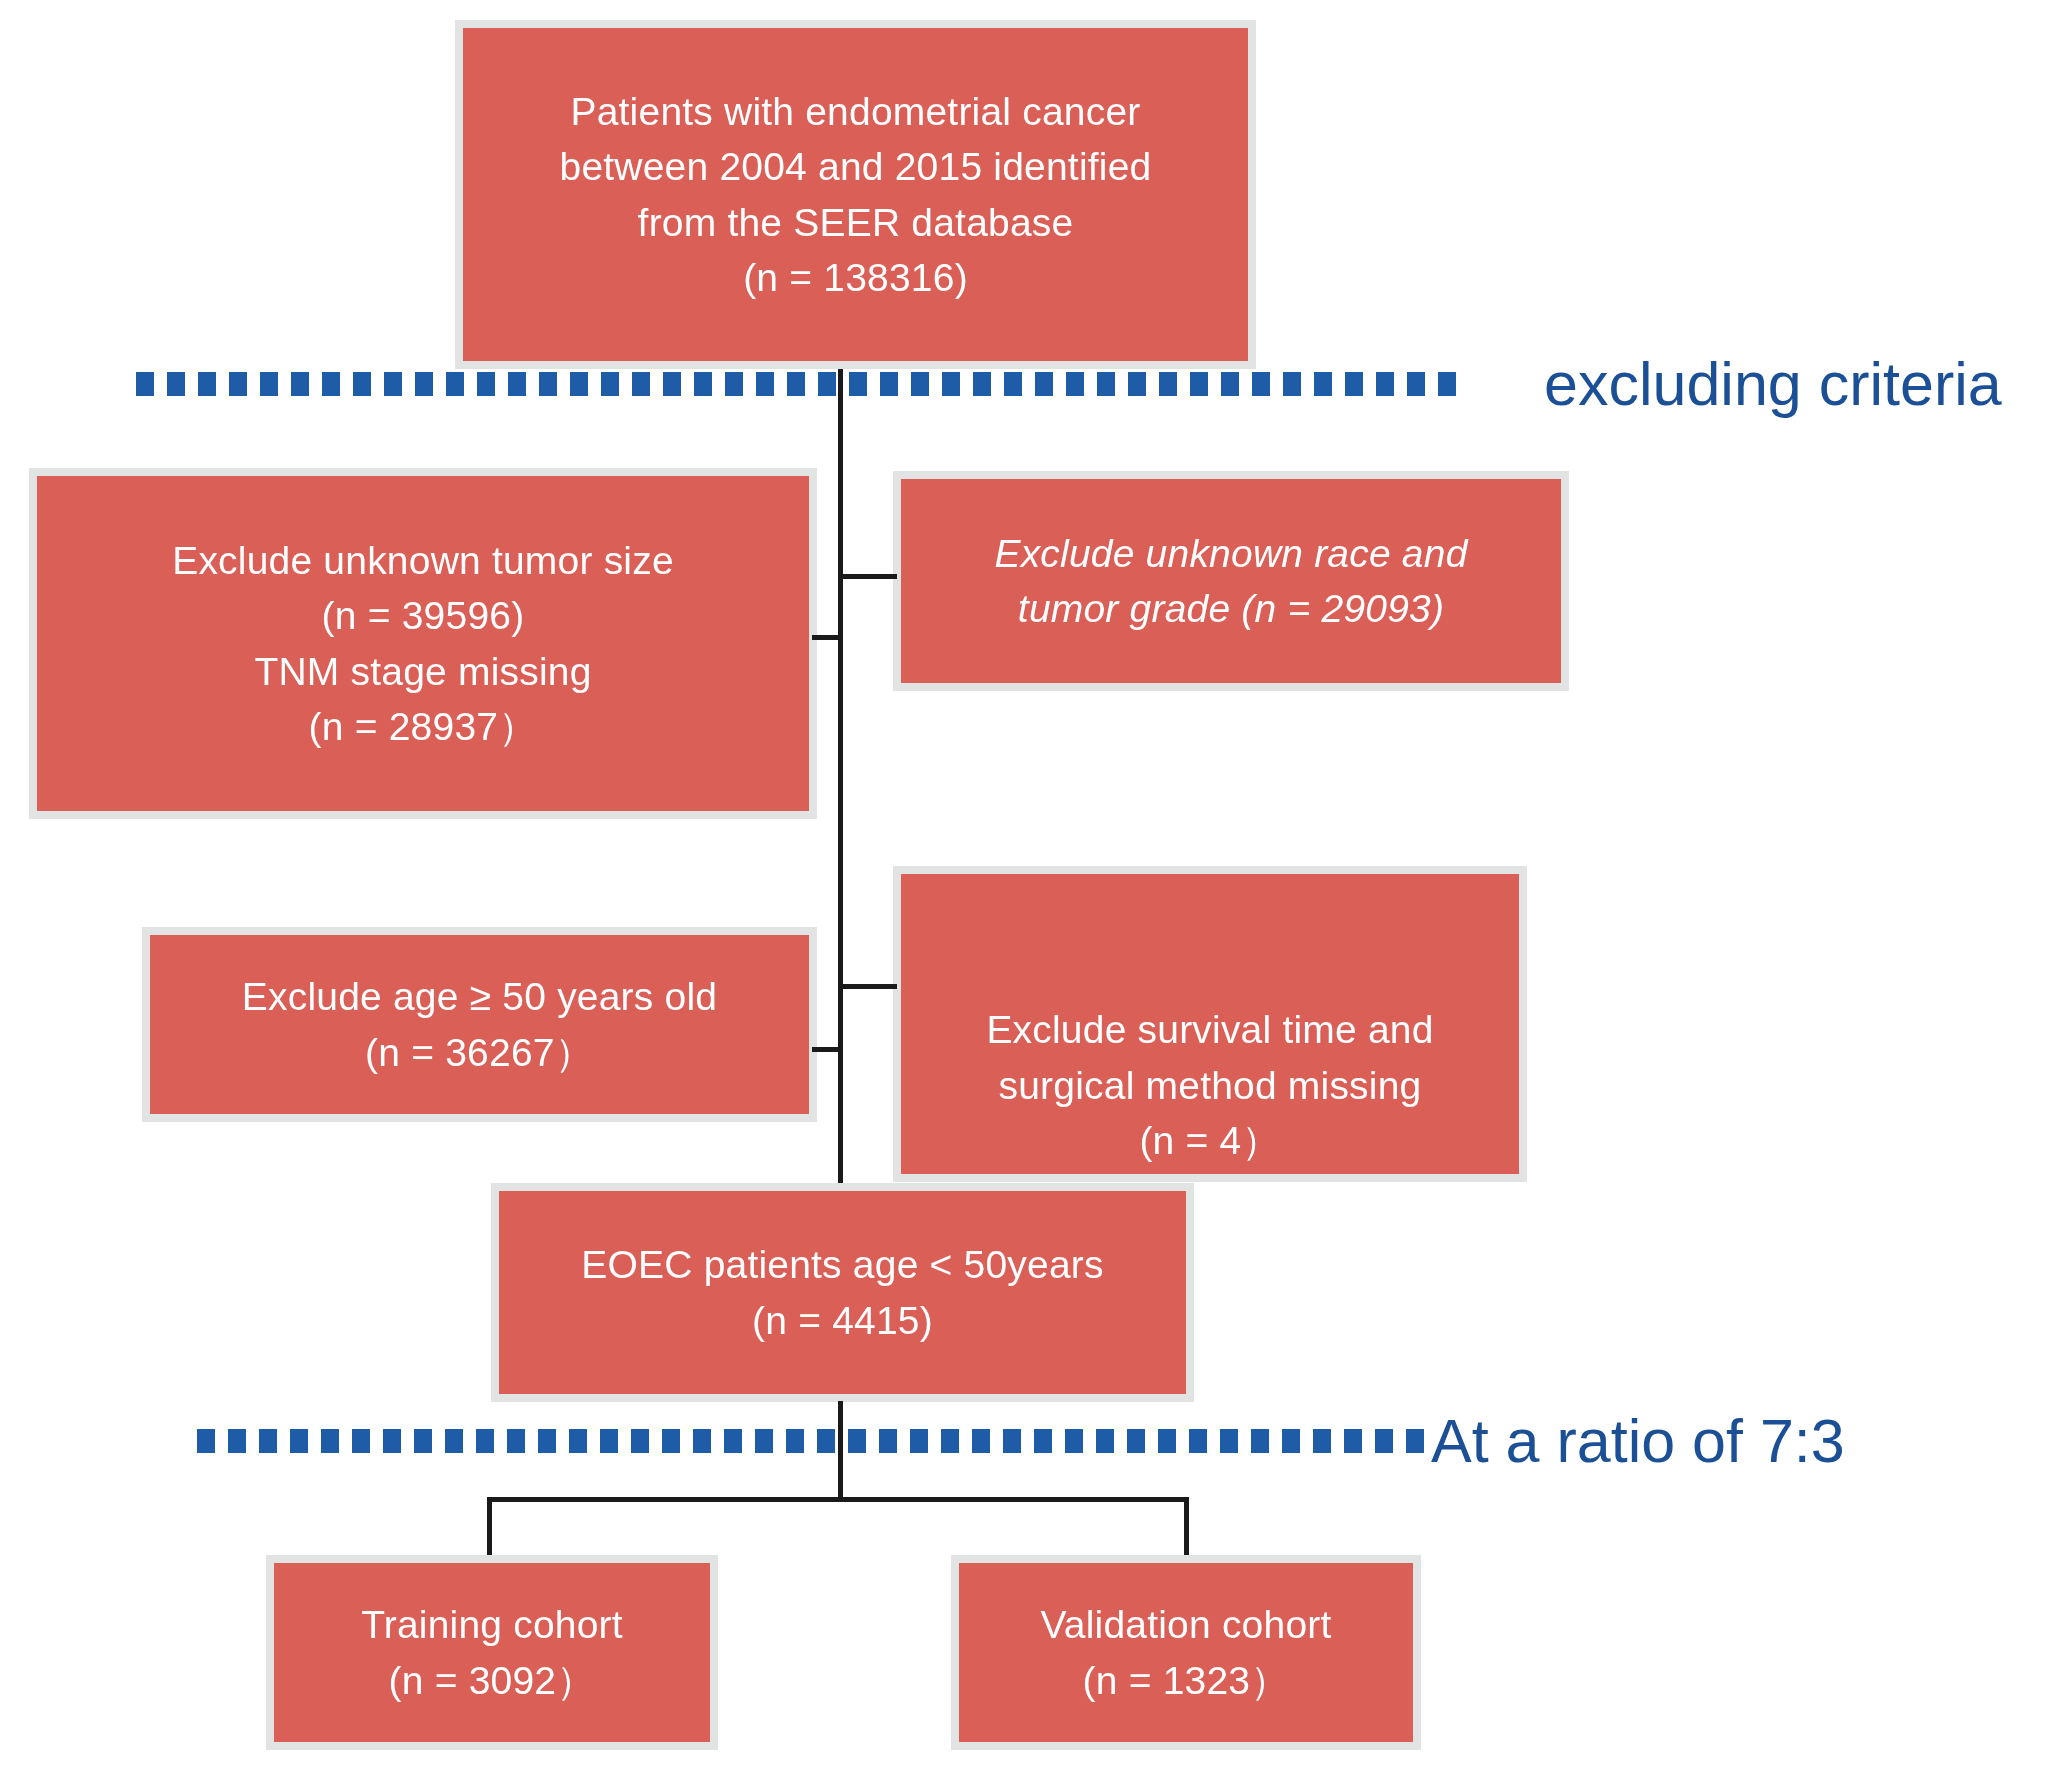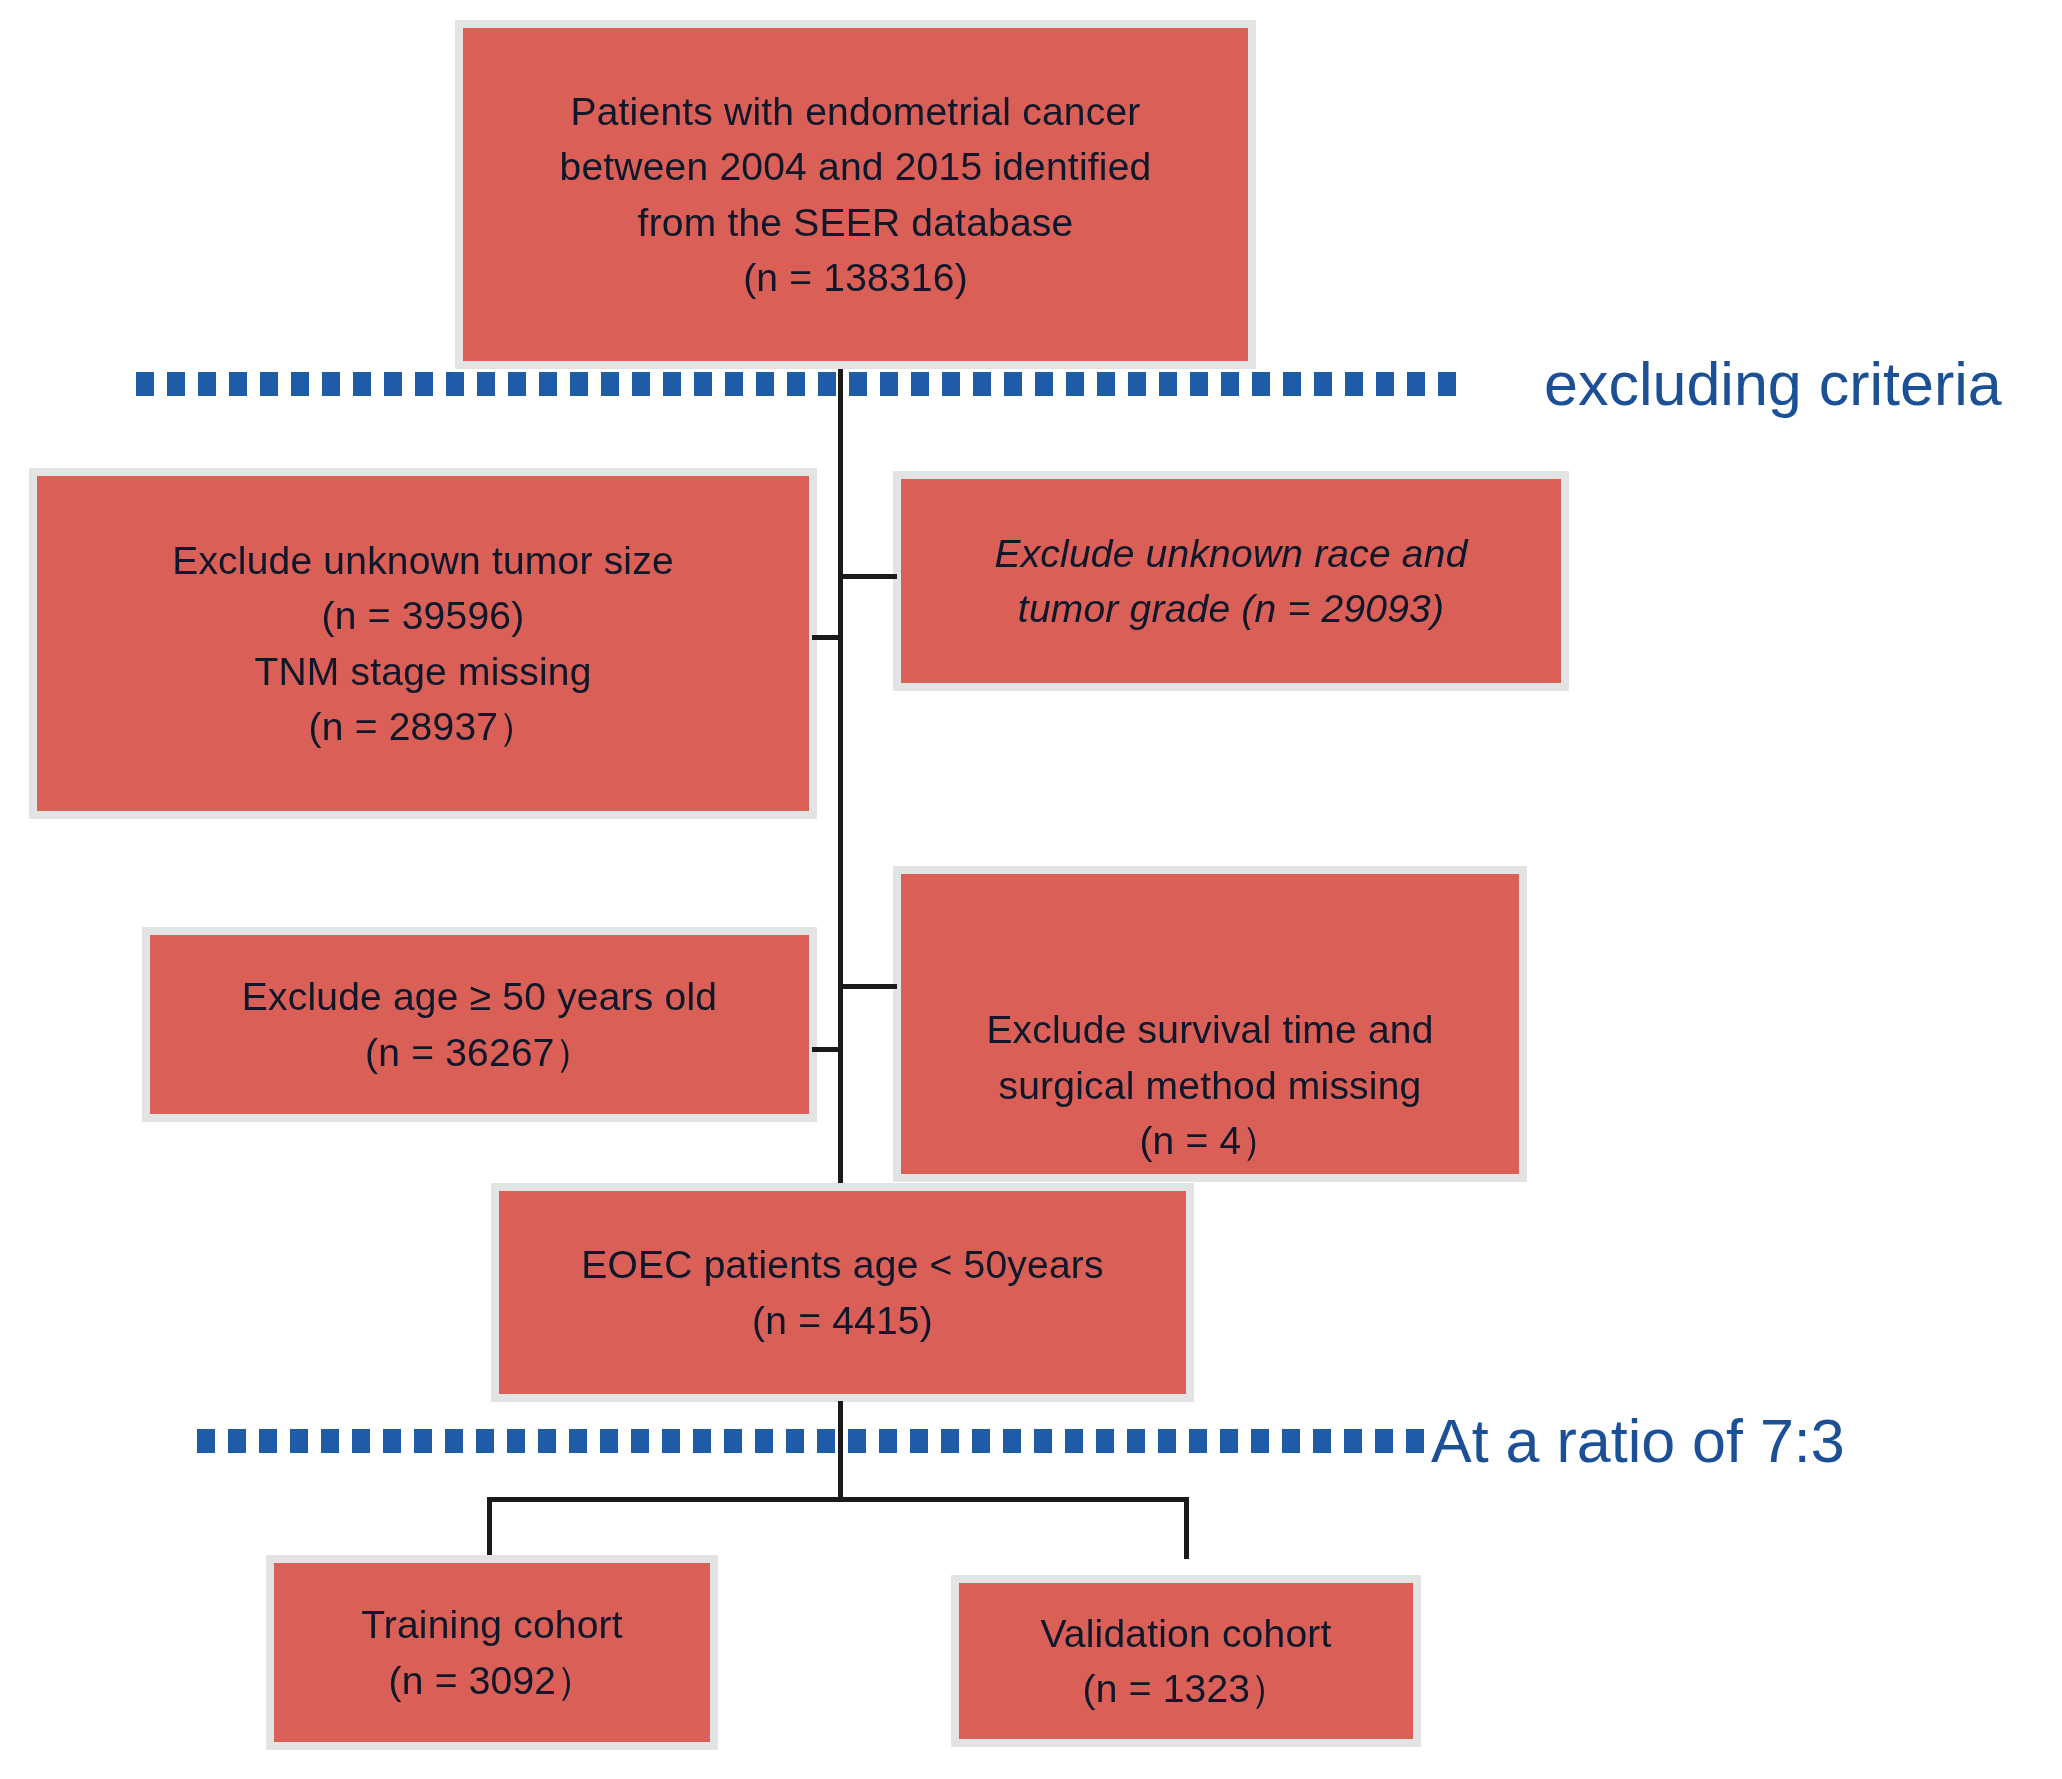--- a/index.html
+++ b/index.html
@@ -17,21 +17,21 @@
     background: #ffffff;
     overflow: hidden;
   }
 
   
   .node {
     position: absolute;
     box-sizing: border-box;
     background: #d95f57;
     border: 8.3px solid #e2e4e3;
-    color: #0f172a;
+    color: #ffffff;
     display: flex;
     align-items: center;
     justify-content: center;
     text-align: center;
     line-height: 1.42;
     font-size: 39px;
     letter-spacing: 0.2px;
     padding: 5.5px 9.2px;
   }
   .node .lines {
@@ -145,21 +145,21 @@
   <div class="vline" style="left:487px; top:1497px; height:62px;"></div>
   <div class="vline" style="left:1184px; top:1497px; height:62px;"></div>
 
   <div class="node" style="left:266px; top:1555px; width:452px; height:195px;">
     <div class="lines">
       <span class="ln">Training cohort</span>
       <span class="ln">(n = 3092）</span>
     </div>
   </div>
 
-  <div class="node" style="left:951px; top:1555px; width:470px; height:172px;margin-top:20px;">
+  <div class="node" style="left:951px; top:1555px; width:470px; height:195px;">
     <div class="lines">
       <span class="ln">Validation cohort</span>
       <span class="ln">(n = 1323）</span>
     </div>
   </div>
 
 </div>
 
 
 </body></html>

